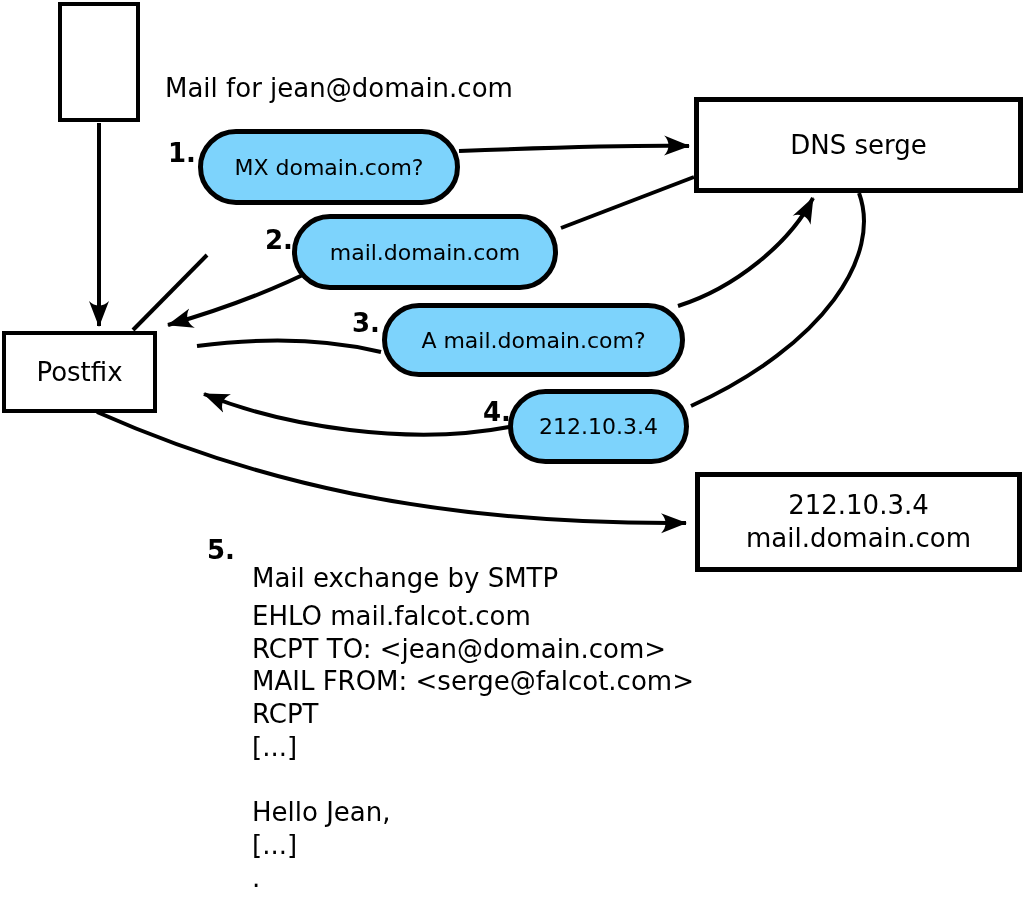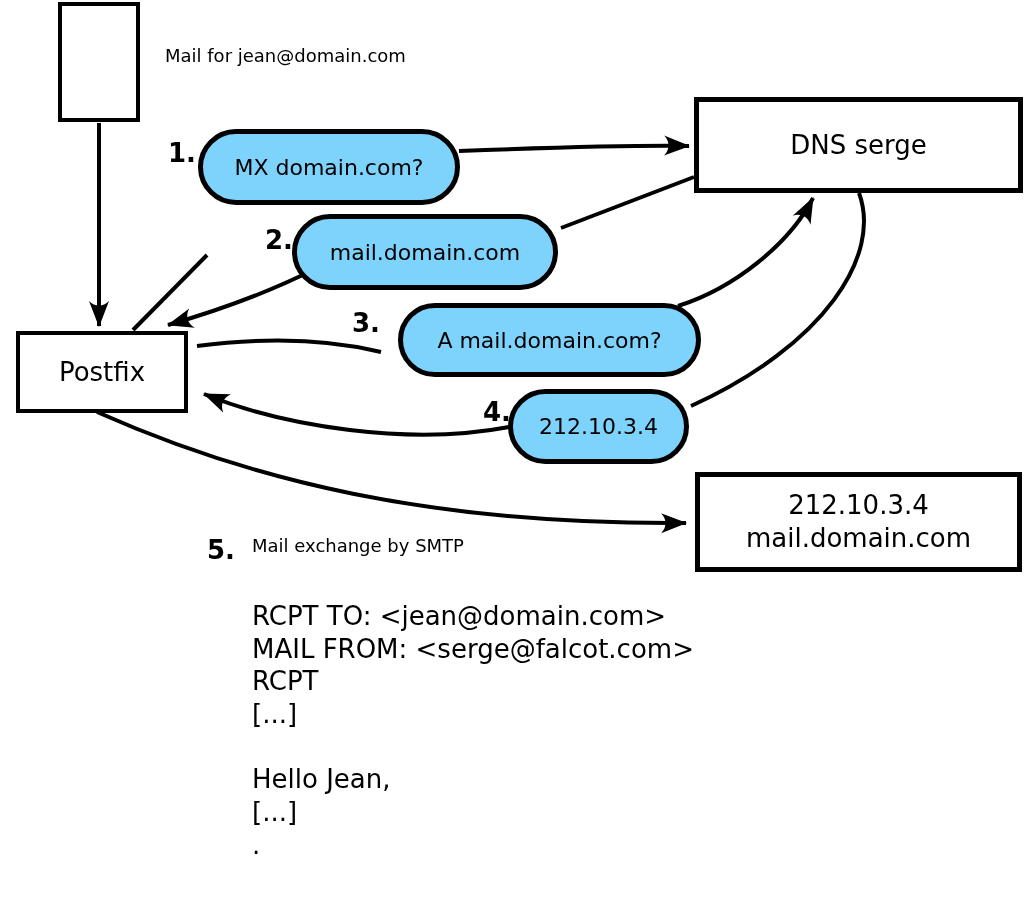--- a/index.html
+++ b/index.html
@@ -15,21 +15,21 @@
     display:flex;align-items:center;justify-content:center;
     font-size:26px;text-align:center;
   }
   .box.thick{border-width:5px;}
   .pill{
     position:absolute;box-sizing:border-box;background:#7dd3fc;border:5px solid #000;
     border-radius:40px;display:flex;align-items:center;justify-content:center;
     font-size:22px;white-space:nowrap;margin-top:16px;
   }
   .num{position:absolute;font-size:26px;font-weight:bold;white-space:nowrap;}
-  .plain-label{position:absolute;font-size:18px;white-space:nowrap;}
+  .plain-label{position:absolute;font-size:26px;white-space:nowrap;margin-top:28px;}
   .dest-lines{line-height:33px;}
   .smtp-block{position:absolute;left:252px;top:600px;font-size:26px;}
   .smtp-line{height:32.7px;line-height:32.7px;min-height:32.7px;white-space:pre;}
 </style>
 </head>
 <body>
 
 <div class="canvas">
 
   <svg class="connectors" width="1024" height="919" viewBox="0 0 1024 919">
@@ -47,47 +47,48 @@
     <path d="M 678 306 C 735 288 790 243 813 198" marker-end="url(#ah)"></path>
     <path d="M 859 193 C 882 255 825 345 691 406"></path>
     <path d="M 509 427 C 410 446 285 427 204 394" marker-end="url(#ah)"></path>
     <path d="M 97 412 C 250 480 430 525 686 523" marker-end="url(#ah)"></path>
   </svg>
 
   <div class="box" style="left:58px;top:2px;width:82px;height:120px;"></div>
 
   <div class="plain-label" style="left:165px;top:45px;">Mail for jean@domain.com</div>
 
-  <div class="box" style="left:16px;top:331px;width:172px;height:82px;">Postfix</div>
+  <div class="box" style="left:2px;top:331px;width:155px;height:82px;">Postfix</div>
 
   <div class="box thick" style="left:694px;top:97px;width:329px;height:96px;">DNS serge</div>
 
   <div class="box thick" style="left:695px;top:472px;width:327px;height:100px;">
     <div class="dest-lines">
       <div>212.10.3.4</div>
       <div>mail.domain.com</div>
     </div>
   </div>
 
   <div class="num" style="left:168px;top:138px;">1.</div>
   <div class="pill" style="left:198px;top:113px;width:262px;height:76px;">MX domain.com?</div>
 
   <div class="num" style="left:265px;top:225px;">2.</div>
   <div class="pill" style="left:292px;top:198px;width:266px;height:76px;">mail.domain.com</div>
 
   <div class="num" style="left:352px;top:308px;">3.</div>
-  <div class="pill" style="left:398px;top:287px;width:303px;height:74px;">A mail.domain.com?</div>
+  <div class="pill" style="left:382px;top:287px;width:303px;height:74px;">A mail.domain.com?</div>
 
   <div class="num" style="left:483px;top:397px;">4.</div>
   <div class="pill" style="left:508px;top:373px;width:181px;height:75px;">212.10.3.4</div>
 
   <div class="num" style="left:207px;top:535px;">5.</div>
   <div class="plain-label" style="left:252px;top:535px;">Mail exchange by SMTP</div>
 
   <div class="smtp-block">
+    <div class="smtp-line">EHLO mail.falcot.com</div>
     <div class="smtp-line">RCPT TO: &lt;jean@domain.com&gt;</div>
     <div class="smtp-line">MAIL FROM: &lt;serge@falcot.com&gt;</div>
     <div class="smtp-line">RCPT</div>
     <div class="smtp-line">[...]</div>
     <div class="smtp-line"></div>
     <div class="smtp-line">Hello Jean,</div>
     <div class="smtp-line">[...]</div>
     <div class="smtp-line">.</div>
   </div>
 

